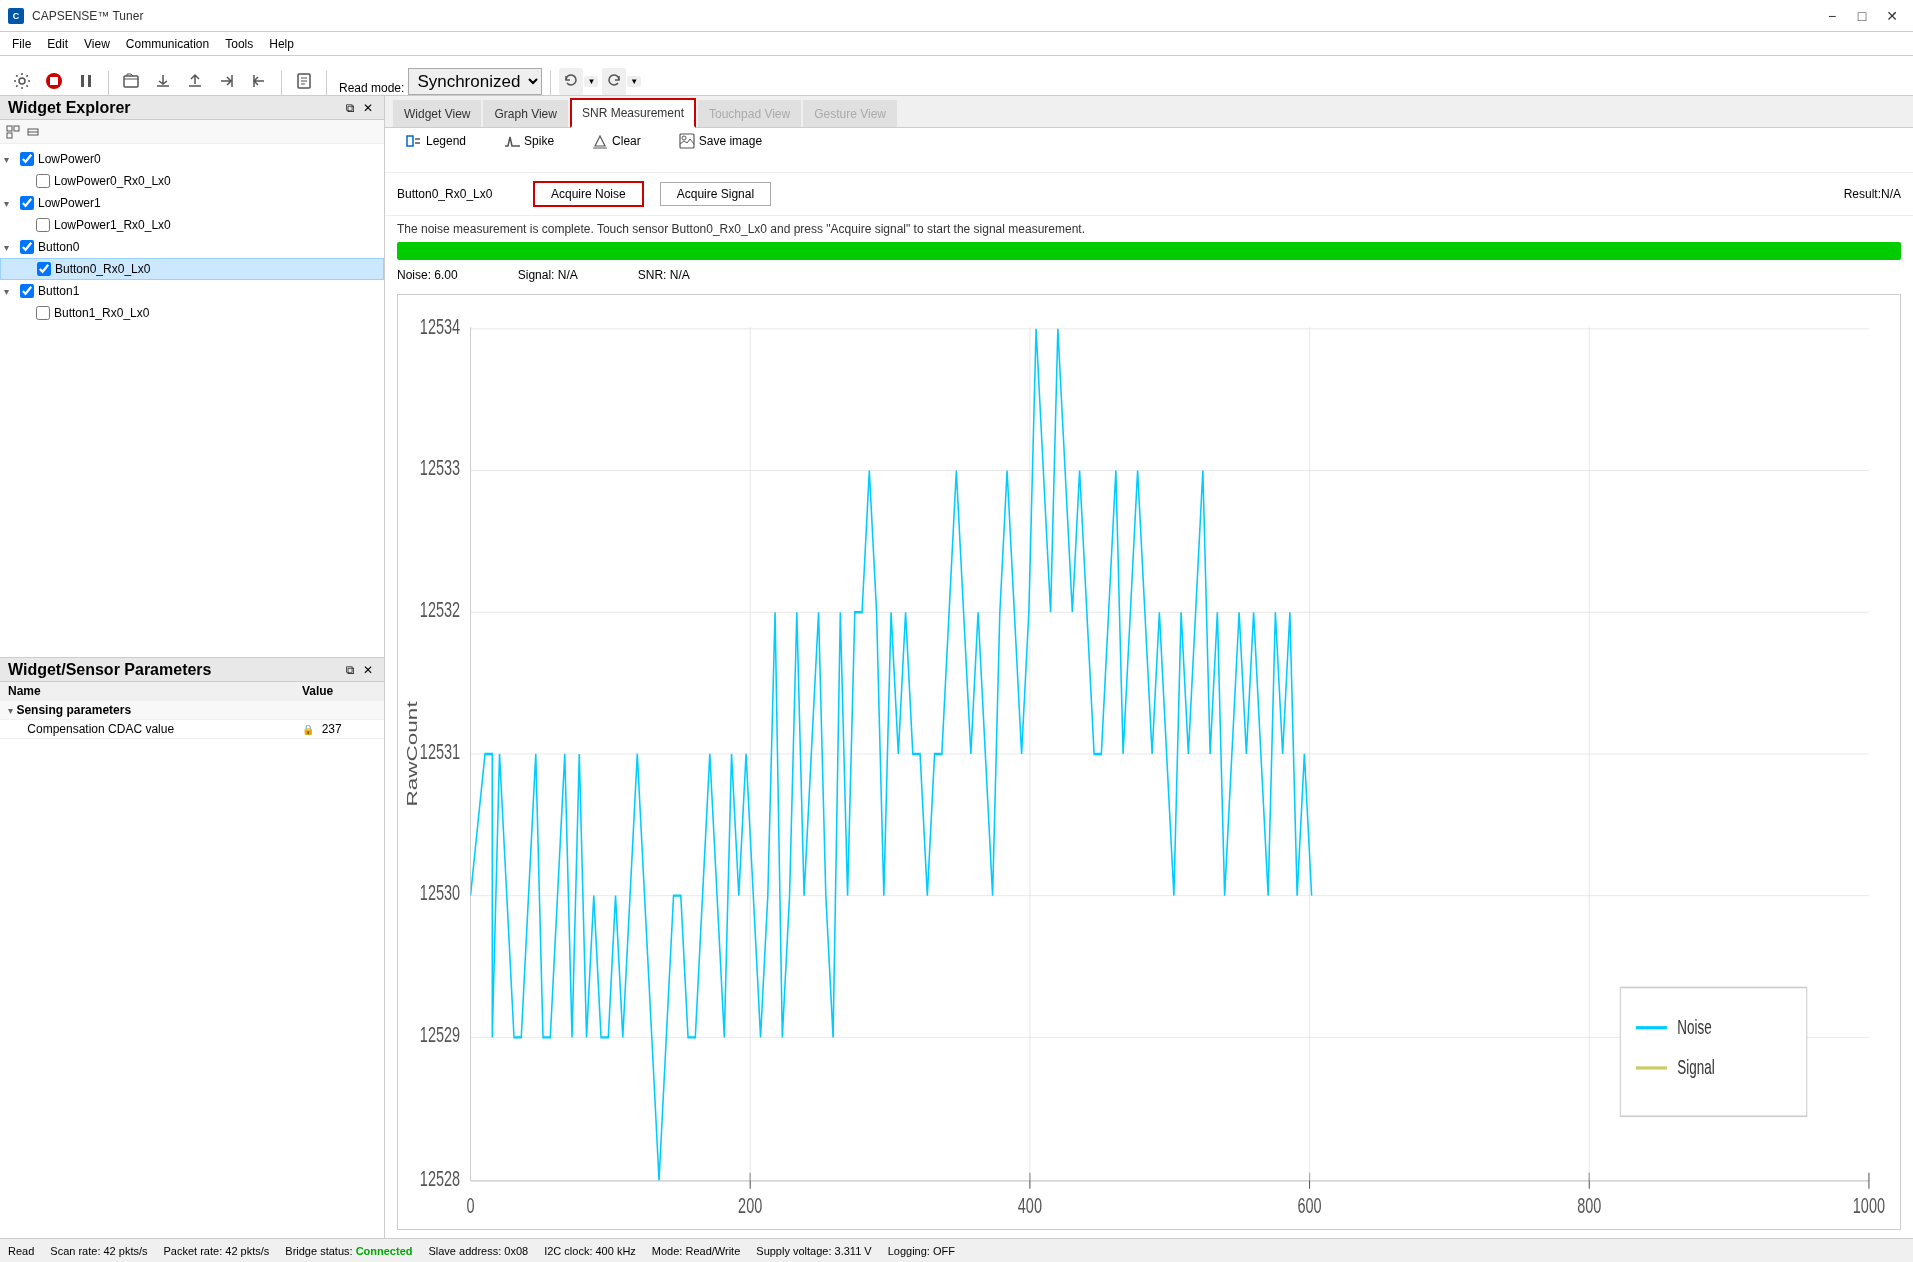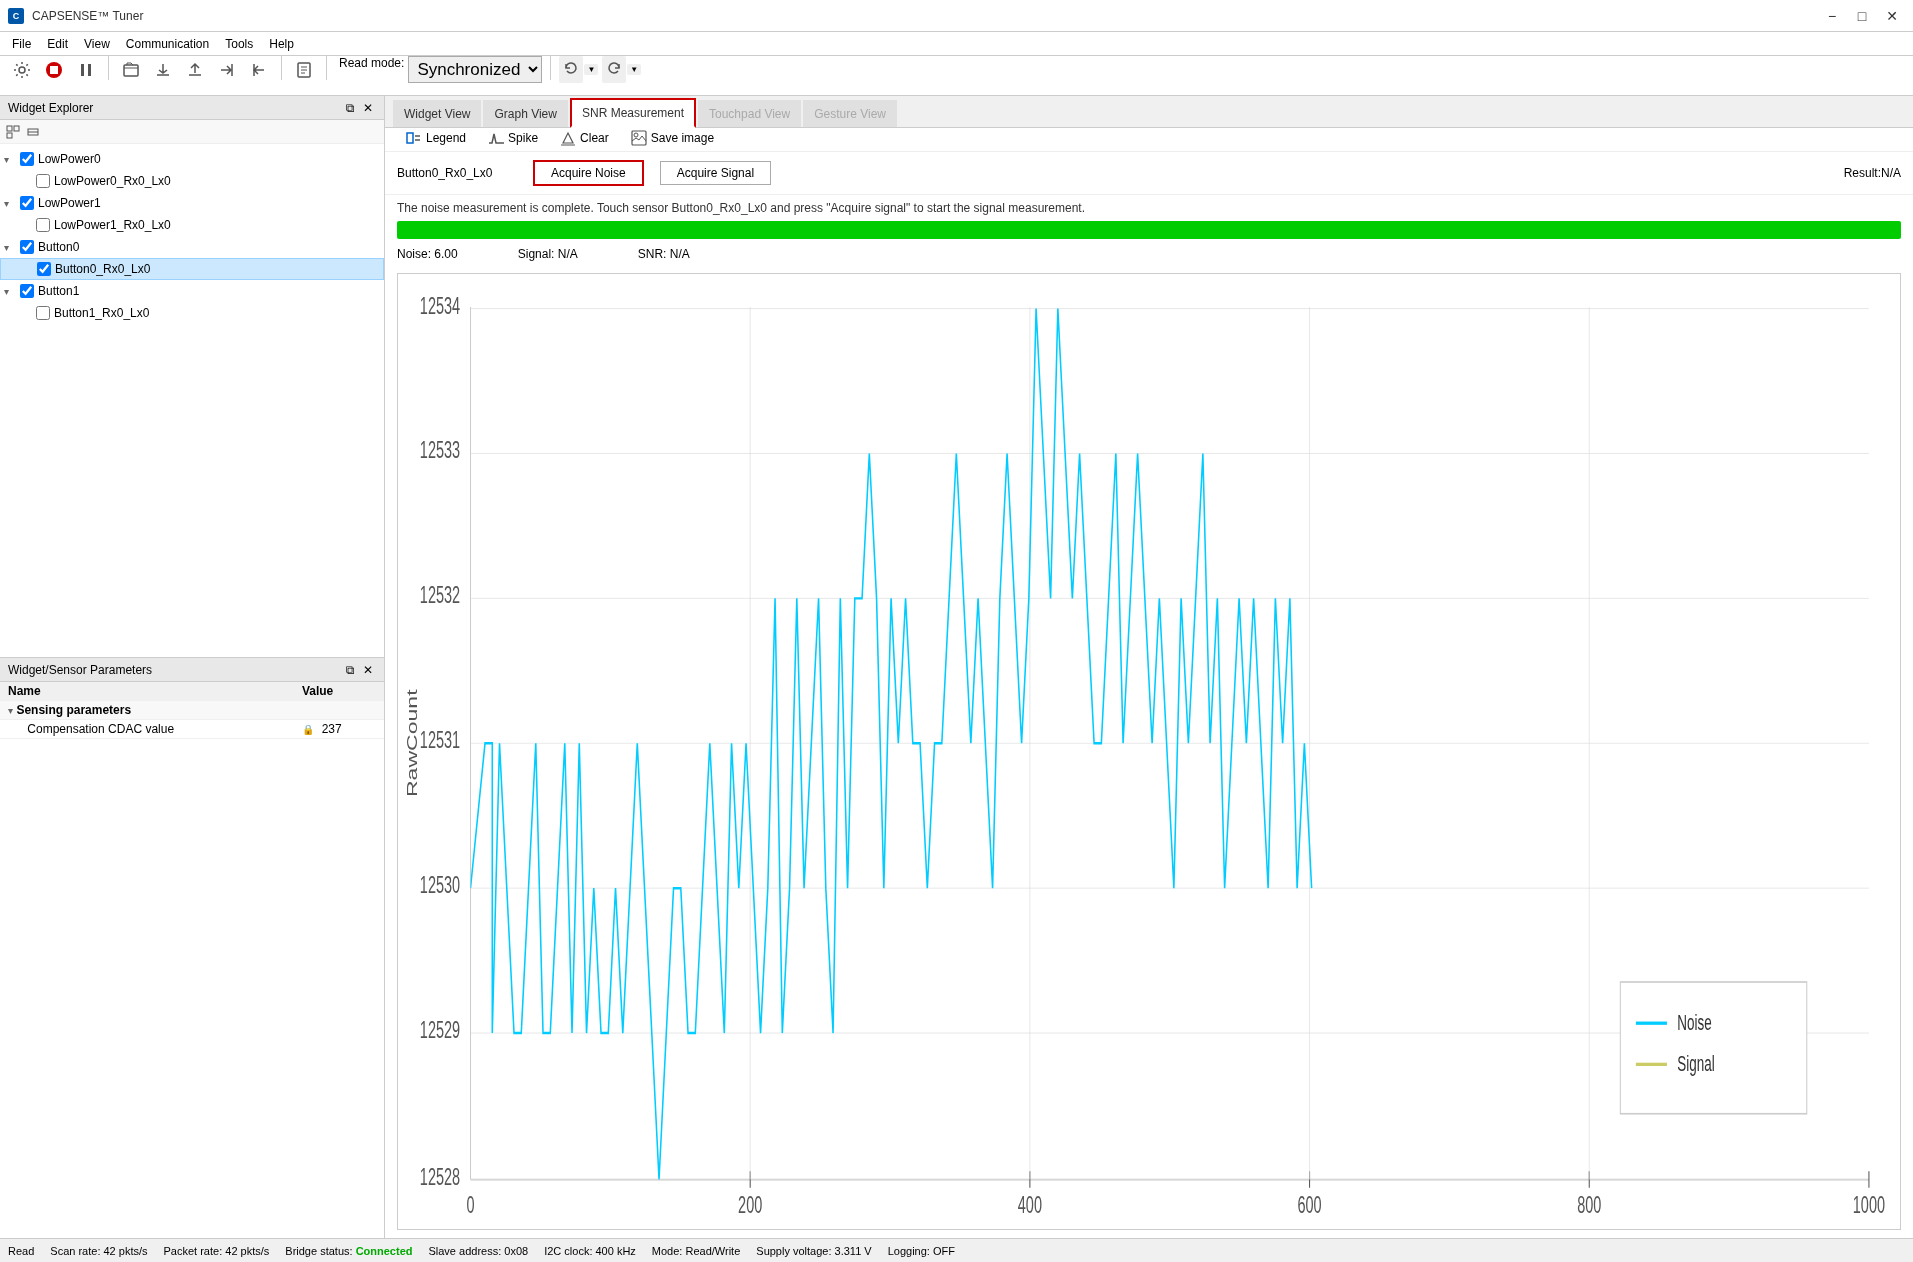--- a/index.html
+++ b/index.html
@@ -10,38 +10,38 @@
     .title-bar-icon { width: 16px; height: 16px; background: #0057a8; border-radius: 2px; display: flex; align-items: center; justify-content: center; color: white; font-size: 9px; font-weight: bold; }
     .title-bar-text { font-size: 12px; color: #333; }
     .title-bar-controls { margin-left: auto; display: flex; gap: 4px; }
     .title-btn { width: 26px; height: 20px; border: none; background: transparent; cursor: pointer; font-size: 14px; color: #333; display: flex; align-items: center; justify-content: center; }
 
     
     .menu-bar { background: #fff; border-bottom: 1px solid #ccc; height: 24px; display: flex; align-items: center; padding: 0 4px; }
     .menu-item { padding: 2px 8px; font-size: 12px; cursor: pointer; height: 24px; display: flex; align-items: center; }
 
     
-    .toolbar { background: #fff; border-bottom: 1px solid #ccc; height: 40px; display: flex; align-items: flex-start; padding: 0 8px; gap: 4px; }
+    .toolbar { background: #fff; border-bottom: 1px solid #ccc; height: 40px; display: flex; align-items: flex-end; padding: 0 8px; gap: 4px; }
     .toolbar-btn { width: 28px; height: 28px; border: 1px solid transparent; background: transparent; cursor: pointer; display: flex; align-items: center; justify-content: center; border-radius: 2px; }
     .toolbar-sep { width: 1px; height: 24px; background: #ccc; margin: 0 4px; }
     .read-mode-label { font-size: 12px; margin-left: 4px; }
     .read-mode-select { font-size: 17px; border: 1px solid #aaa; padding: 2px 4px; cursor: pointer; }
     .undo-btn { display: flex; align-items: center; gap: 1px; }
     .undo-arrow { padding: 2px 2px; cursor: pointer; border: 1px solid transparent; border-radius: 2px; }
 
     
     .main-layout { display: flex; height: calc(1262px - 32px - 24px - 40px - 24px); }
 
     
     .left-panel { width: 385px; display: flex; flex-direction: column; border-right: 1px solid #ccc; }
     
     
     .widget-explorer { flex: 1; border-bottom: 1px solid #ccc; background: #fff; }
     .panel-header { background: #e8e8e8; border-bottom: 1px solid #ccc; height: 24px; display: flex; align-items: center; padding: 0 8px; }
-    .panel-title { font-size: 12px; font-weight: normal; flex: 1; }
+    .panel-title { font-size: 16px; font-weight: bold; flex: 1; }
     .panel-controls { display: flex; gap: 2px; }
     .panel-ctrl-btn { width: 16px; height: 16px; border: none; background: transparent; cursor: pointer; font-size: 12px; display: flex; align-items: center; justify-content: center; }
     
     .widget-toolbar { height: 24px; display: flex; align-items: center; padding: 0 4px; background: #f8f8f8; border-bottom: 1px solid #eee; gap: 2px; }
     .widget-tool-btn { width: 18px; height: 18px; border: none; background: transparent; cursor: pointer; display: flex; align-items: center; justify-content: center; }
     
     .tree-container { padding: 4px 0; }
     .tree-item { display: flex; align-items: center; height: 22px; padding: 0 4px; cursor: pointer; }
     .tree-item.selected { background: #cce8ff; border: 1px solid #99d1ff; }
     .tree-expand { width: 12px; font-size: 10px; cursor: pointer; color: #666; }
@@ -60,21 +60,21 @@
     
     .right-panel { flex: 1; background: #fff; display: flex; flex-direction: column; }
     
     
     .tab-bar { height: 32px; display: flex; align-items: flex-end; border-bottom: 1px solid #ccc; padding: 0 8px; background: #f0f0f0; }
     .tab { padding: 6px 10px; font-size: 12px; cursor: pointer; border: 1px solid transparent; border-bottom: none; background: #e0e0e0; margin-right: 2px; color: #333; }
     .tab.active { background: #fff; border-color: #ccc; border-bottom: 1px solid #fff; font-weight: normal; margin-bottom: -1px; z-index: 1; }
     .tab.disabled { color: #aaa; cursor: default; }
     
     
-    .action-bar { height: 24px; display: flex; align-items: flex-end; padding: 0 12px; gap: 4px; border-bottom: 1px solid #eee; background: #fff; }
+    .action-bar { height: 45px; display: flex; align-items: flex-start; padding: 0 12px; gap: 20px; border-bottom: 1px solid #eee; background: #fff; }
     .action-btn { display: flex; align-items: center; gap: 4px; padding: 4px 8px; font-size: 12px; border: 1px solid transparent; background: transparent; cursor: pointer; border-radius: 2px; }
 
     
     .workflow-bar { display: flex; align-items: center; padding: 8px 12px; background: #fff; border-bottom: 1px solid #eee; height: 54px; }
 
     
     .sensor-info-row { display: flex; align-items: center; padding: 8px 12px; background: #fff; border-bottom: 1px solid #eee; gap: 16px; }
     .sensor-name { font-size: 12px; min-width: 120px; }
     .acquire-btn { padding: 4px 16px; font-size: 12px; border: 2px solid #cc0000; background: #fff; cursor: pointer; }
     .acquire-signal-btn { padding: 4px 16px; font-size: 12px; border: 1px solid #aaa; background: #fff; cursor: pointer; }

